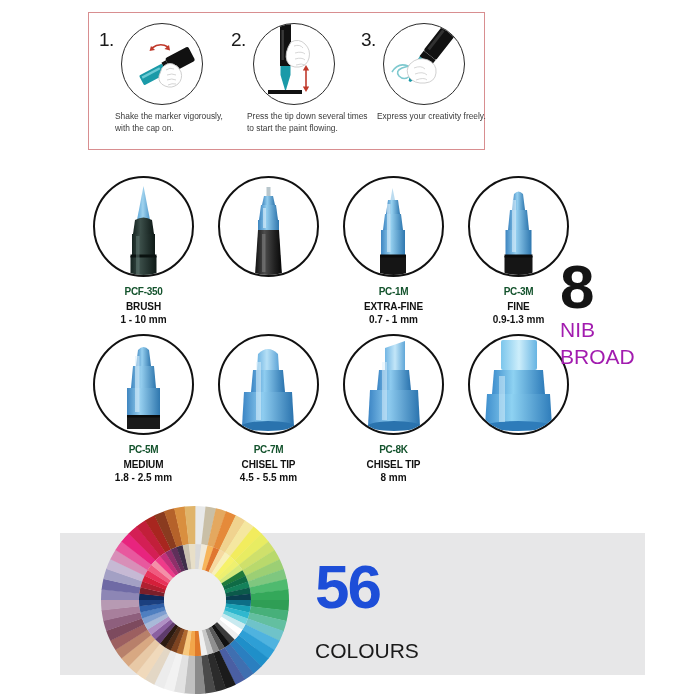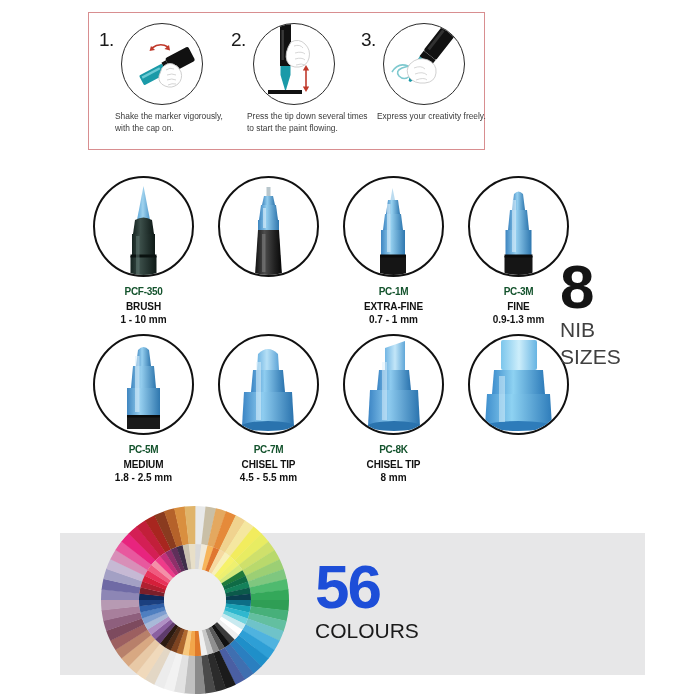--- a/index.html
+++ b/index.html
@@ -119,21 +119,21 @@
     font-size:62px;
     font-weight:bold;
     color:#141414;
     line-height:58px;
     letter-spacing:-2px;
     font-family:"Liberation Sans", sans-serif;
   }
   #nib-count .sub{
     font-size:21px;
     font-weight:400;
-    color:#404040;
+    color:#a21caf;
     line-height:27px;
     letter-spacing:0px;
     font-family:"Liberation Sans", sans-serif;
   }
 
   
   #colour-band{
     position:absolute;
     left:60px; top:533px;
     width:585px; height:142px;
@@ -157,20 +157,21 @@
     line-height:62px;
     letter-spacing:-2px;
     font-family:"Liberation Sans", sans-serif;
   }
   #colour-count .sub{
     font-size:21px;
     font-weight:400;
     color:#1a1a1a;
     line-height:26px;
     font-family:"Liberation Sans", sans-serif;
+    margin-top:20px;
   }
 </style>
 </head>
 <body>
 
 <div id="instruction-box">
 
   <div class="step step-1">
     <div class="step-num">1.</div>
     <div class="step-circle">
@@ -455,21 +456,21 @@
         <ellipse cx="48.5" cy="90" rx="33.5" ry="5" fill="#2e7cba"></ellipse>
         <rect x="29" y="40" width="6" height="46" fill="#dcf2fc" opacity="0.5"></rect>
       </svg>
     </div>
   </div>
 </div>
 
 <div id="nib-count">
   <div class="big-num">8</div>
   <div class="sub">NIB</div>
-  <div class="sub">SIZES</div>
+  <div class="sub">BROAD</div>
 </div>
 
 <div id="colour-band"></div>
 
 <div id="colour-wheel">
   <svg id="wheel-svg" width="190" height="190" viewBox="0 0 190 190">
       <path d="M95 1 A94 94 0 0 1 105.93213269543463 1.6378638058800163 L101.51275990366318 39.38000396946043 A56 56 0 0 0 95 39 Z" fill="#e8e9e9"></path>
       <path d="M105.52466075371095 1.591052270035192 A94 94 0 0 1 116.31663640648685 3.448915832123319 L107.69927275280067 40.45892858083943 A56 56 0 0 0 101.27001066178525 39.352116245978415 Z" fill="#c9bfa6"></path>
       <path d="M115.91696779189355 3.3567762549085813 A94 94 0 0 1 126.43307104652692 6.411275860954007 L113.72608487878199 42.22373881078111 A56 56 0 0 0 107.4611723015536 40.404036917817876 Z" fill="#e4a85f"></path>
       <path d="M126.04623182378572 6.274966951013454 A94 94 0 0 1 136.15421658026435 10.487690496208216 L119.51740562228514 44.652241146677234 A56 56 0 0 0 113.49562746948936 42.14253350273142 Z" fill="#e58a3a"></path>

